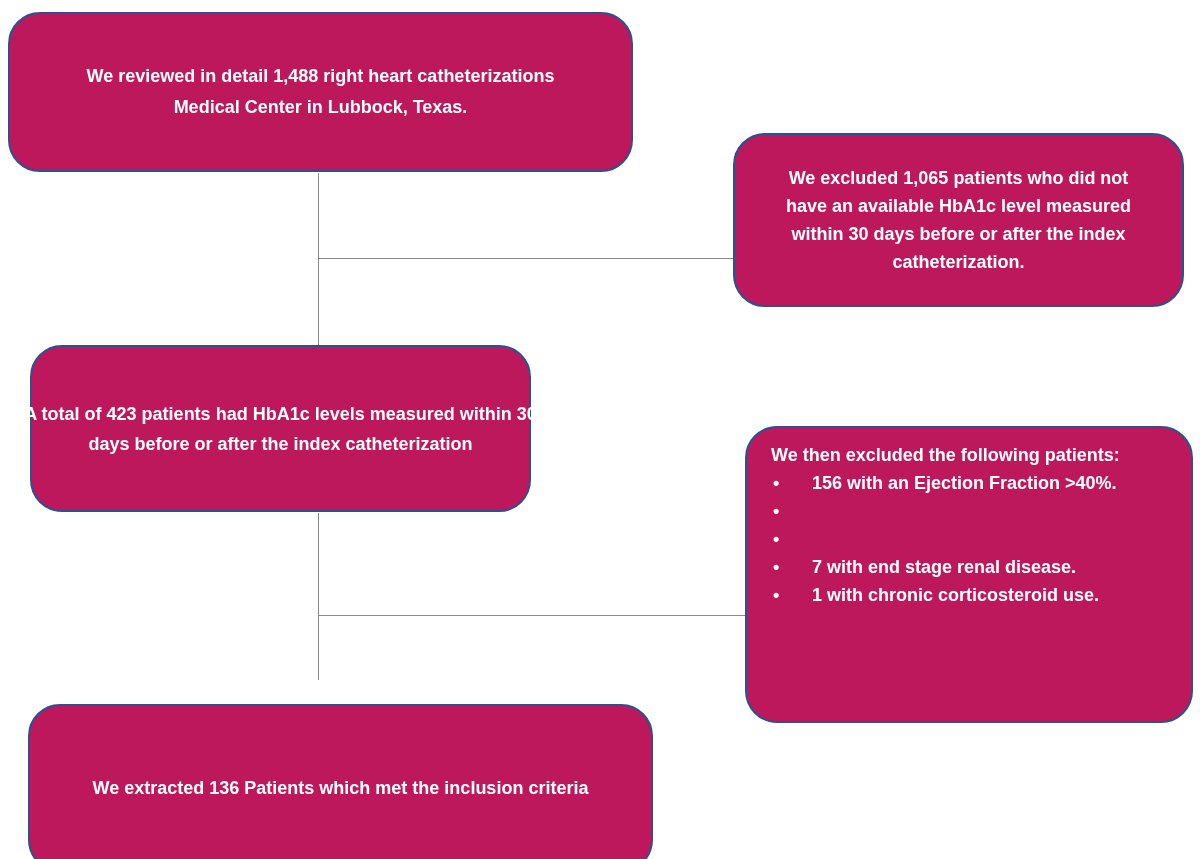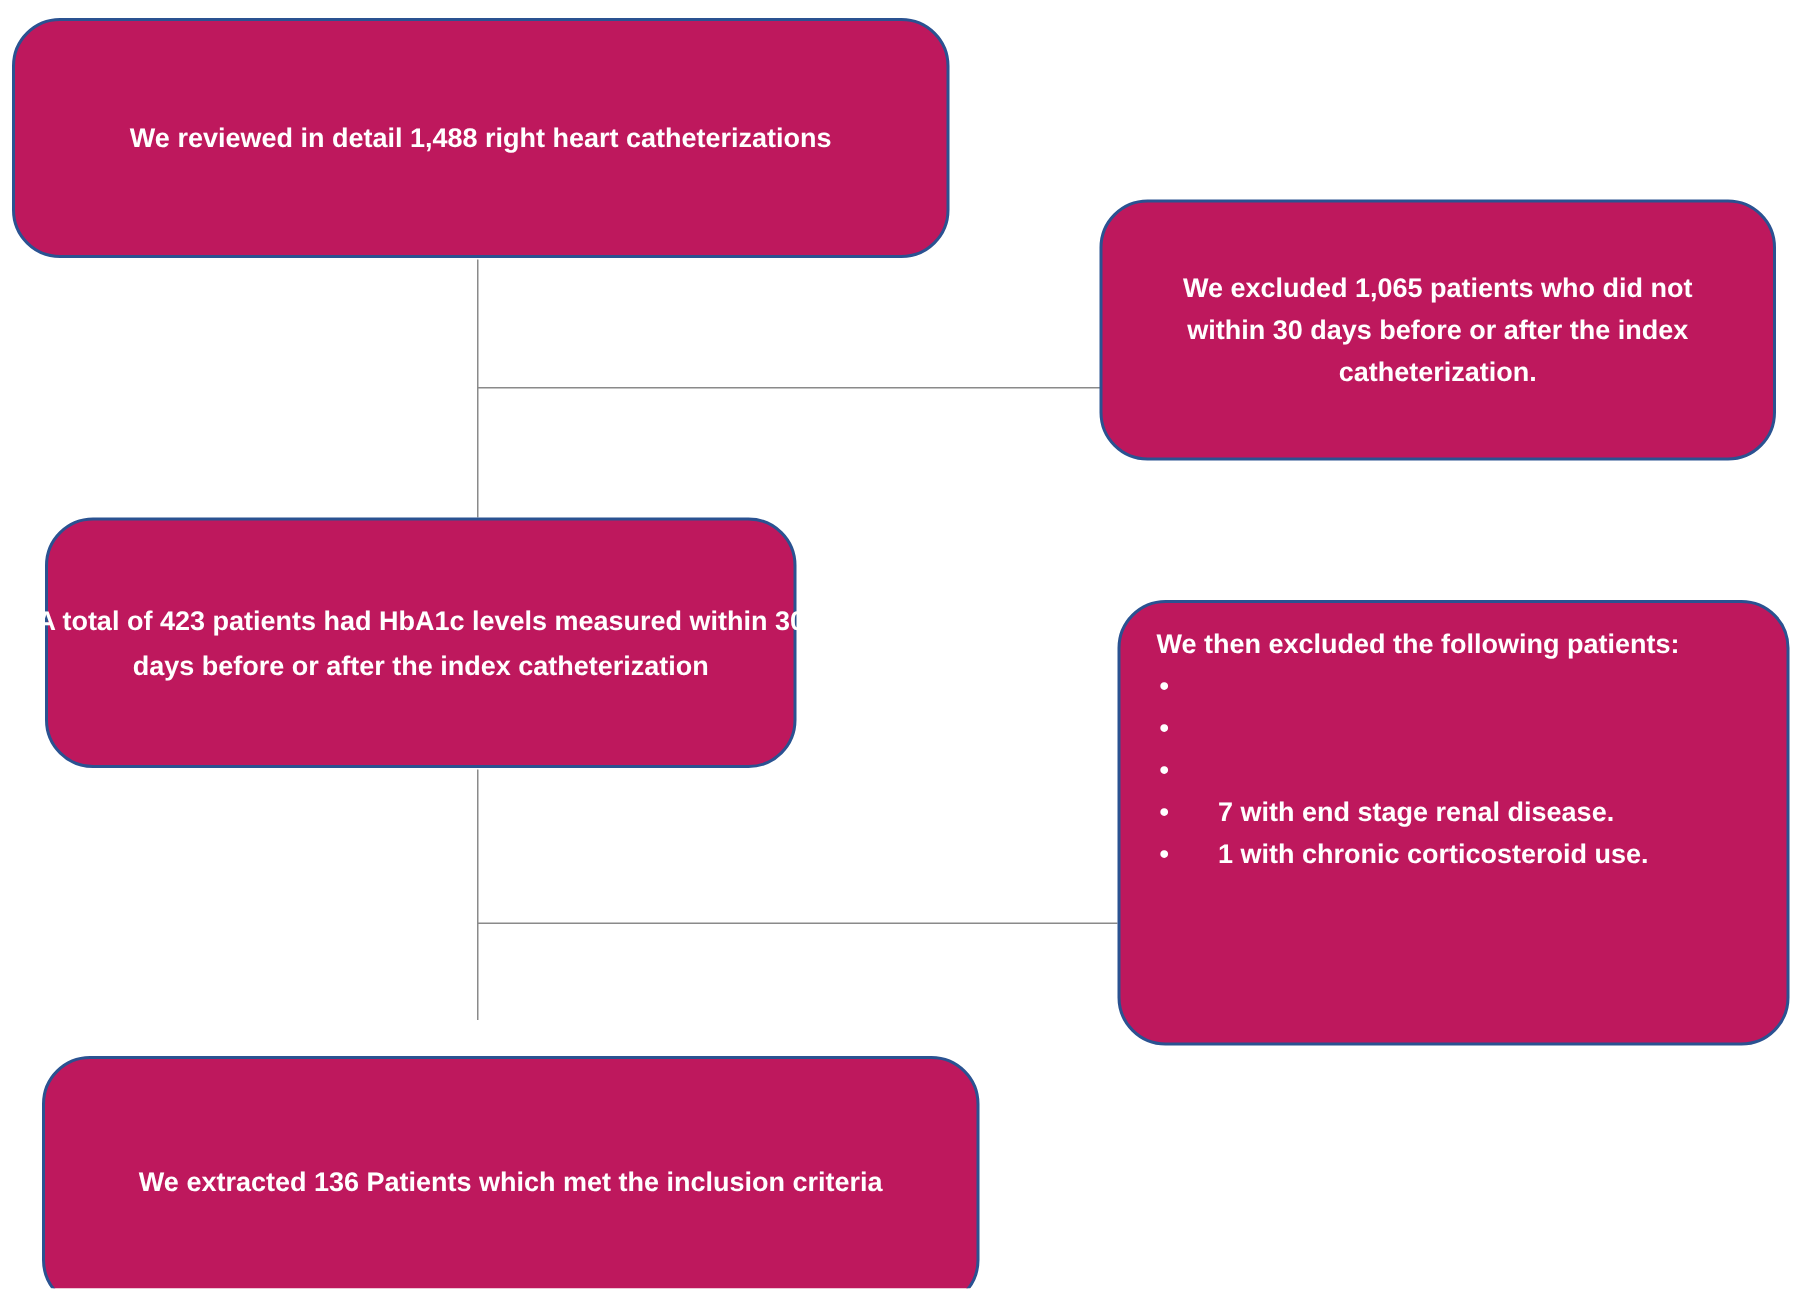--- a/index.html
+++ b/index.html
@@ -29,21 +29,21 @@
     display: flex;
     flex-direction: column;
     align-items: center;
     justify-content: center;
     text-align: center;
   }
   .tline { white-space: nowrap; }
   #box-reviewed   { left: 8px;   top: 12px;  width: 625px; height: 160px; padding: 6px 36px; line-height: 31px; }
   #box-excluded1  { left: 733px; top: 133px; width: 451px; height: 174px; padding: 6px 22px; line-height: 28px; }
   #box-total      { left: 30px;  top: 345px; width: 501px; height: 167px; padding: 16px 18px; line-height: 30px; }
-  #box-excluded2  { left: 745px; top: 400px; width: 448px; height: 297px; padding: 13px 14px 10px 24px; line-height: 28px; text-align: left; }
+  #box-excluded2  { left: 745px; top: 426px; width: 448px; height: 297px; padding: 13px 14px 10px 24px; line-height: 28px; text-align: left; }
   #box-extracted  { left: 28px;  top: 704px; width: 625px; height: 168px; padding: 6px 28px; line-height: 28px; }
 
   .bullet-list {
     list-style: none;
     margin: 0;
     padding: 0;
   }
   .bullet-list li {
     display: grid;
     grid-template-columns: 41px 1fr;
@@ -69,38 +69,41 @@
 
 <div class="stage">
 
   <div class="connector v" id="conn-v1"></div>
   <div class="connector h" id="conn-h1"></div>
   <div class="connector v" id="conn-v2"></div>
   <div class="connector h" id="conn-h2"></div>
 
   <div class="box center" id="box-reviewed">
     <div class="tline">We reviewed in detail 1,488 right heart catheterizations</div>
+    <div class="tline">Medical Center in Lubbock, Texas.</div>
   </div>
 
   <div class="box center" id="box-excluded1">
     <div class="tline">We excluded 1,065 patients who did not</div>
+    <div class="tline">have an available HbA1c level measured</div>
     <div class="tline">within 30 days before or after the index</div>
     <div class="tline">catheterization.</div>
   </div>
 
   <div class="box center" id="box-total">
     <div class="tline">A total of 423 patients had HbA1c levels measured within 30</div>
     <div class="tline">days before or after the index catheterization</div>
   </div>
 
   <div class="box" id="box-excluded2">
     <div>We then excluded the following patients:</div>
     <ul class="bullet-list">
         <li>
           <span class="dot">•</span>
+          <span>156 with an Ejection Fraction &gt;40%.</span>
         </li>
         <li>
           <span class="dot">•</span>
         </li>
         <li>
           <span class="dot">•</span>
         </li>
         <li>
           <span class="dot">•</span>
           <span>7 with end stage renal disease.</span>

